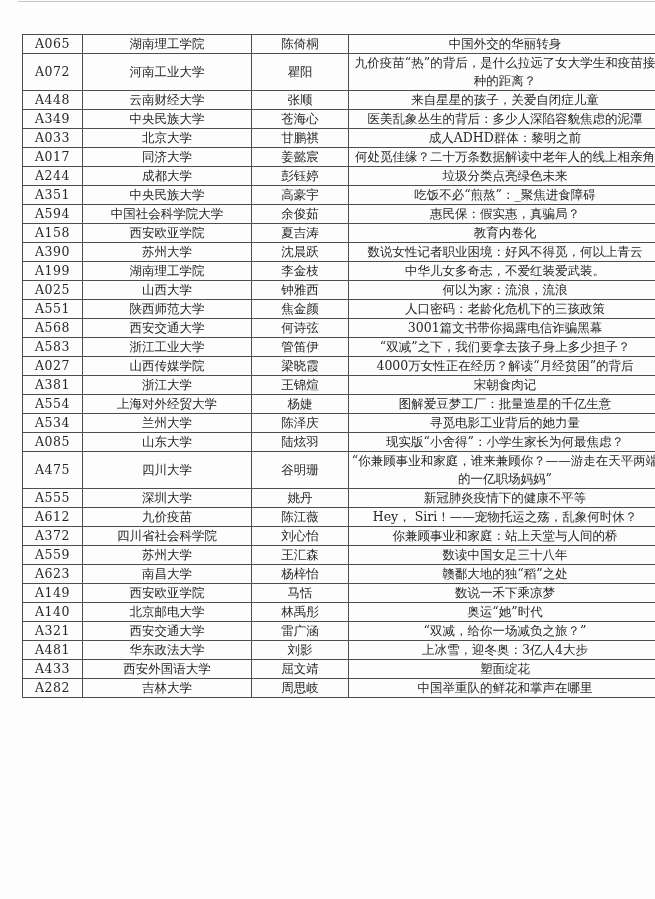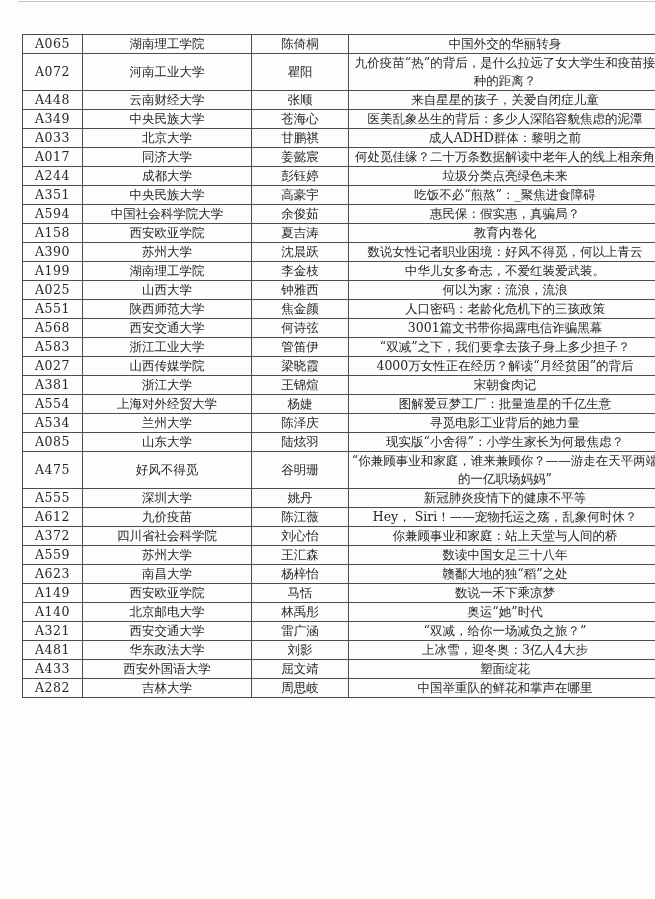--- a/index.html
+++ b/index.html
@@ -187,21 +187,21 @@
           <td class="col-title">寻觅电影工业背后的她力量</td>
         </tr>
         <tr>
           <td class="col-id">A085</td>
           <td class="col-university">山东大学</td>
           <td class="col-name">陆炫羽</td>
           <td class="col-title">现实版“小舍得”：小学生家长为何最焦虑？</td>
         </tr>
         <tr>
           <td class="col-id">A475</td>
-          <td class="col-university">好风不得觅</td>
+          <td class="col-university">四川大学</td>
           <td class="col-name">谷明珊</td>
           <td class="col-title">“你兼顾事业和家庭，谁来兼顾你？——游走在天平两端的一亿职场妈妈”</td>
         </tr>
         <tr>
           <td class="col-id">A555</td>
           <td class="col-university">深圳大学</td>
           <td class="col-name">姚丹</td>
           <td class="col-title">新冠肺炎疫情下的健康不平等</td>
         </tr>
         <tr>

